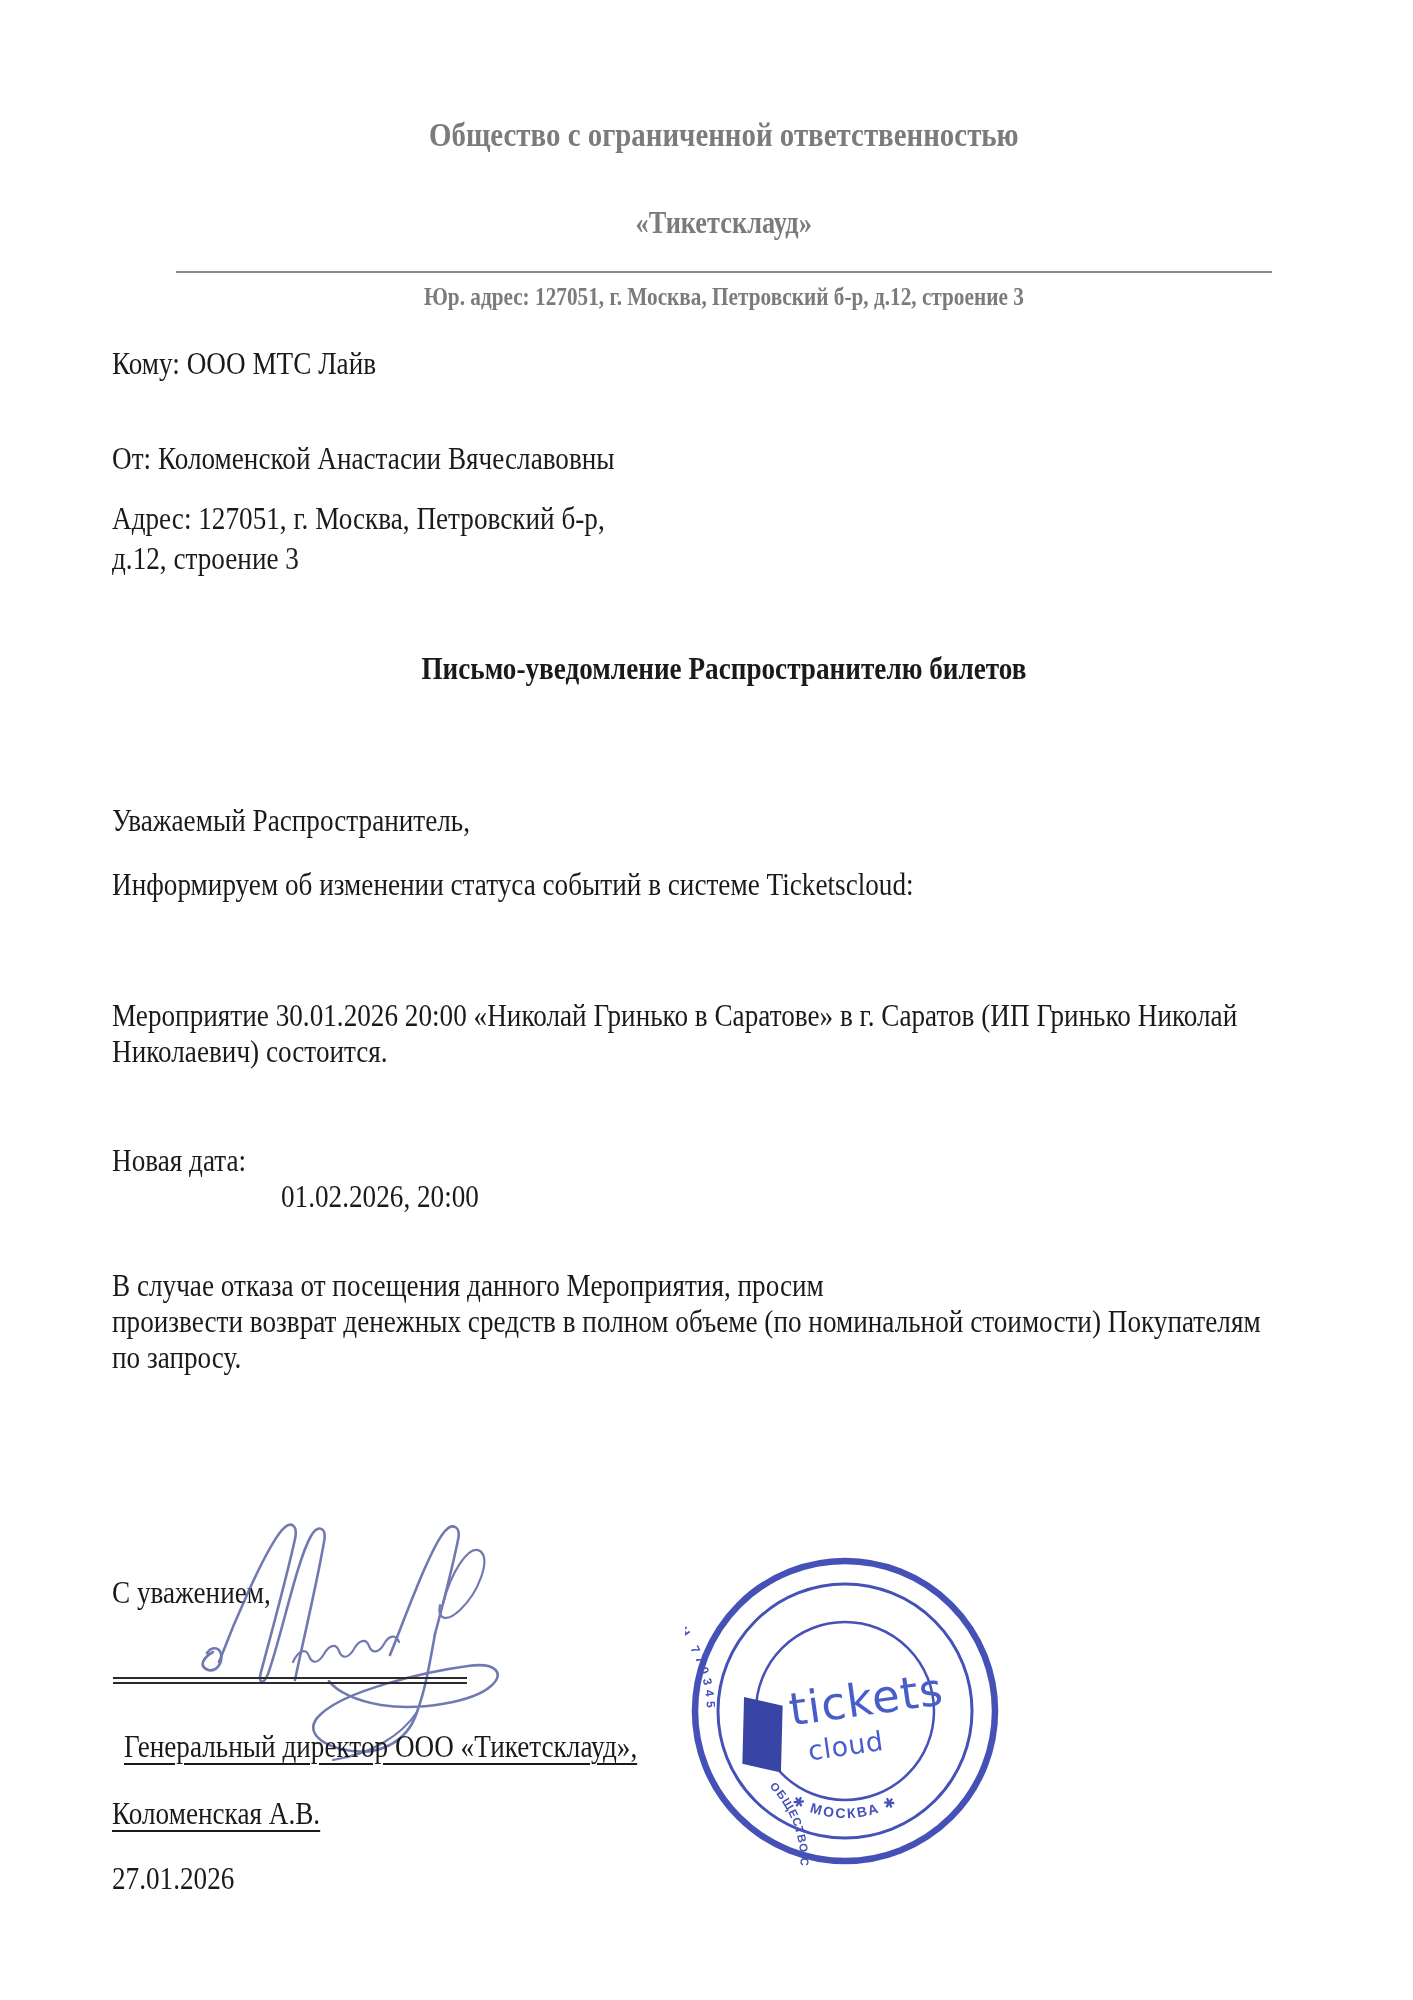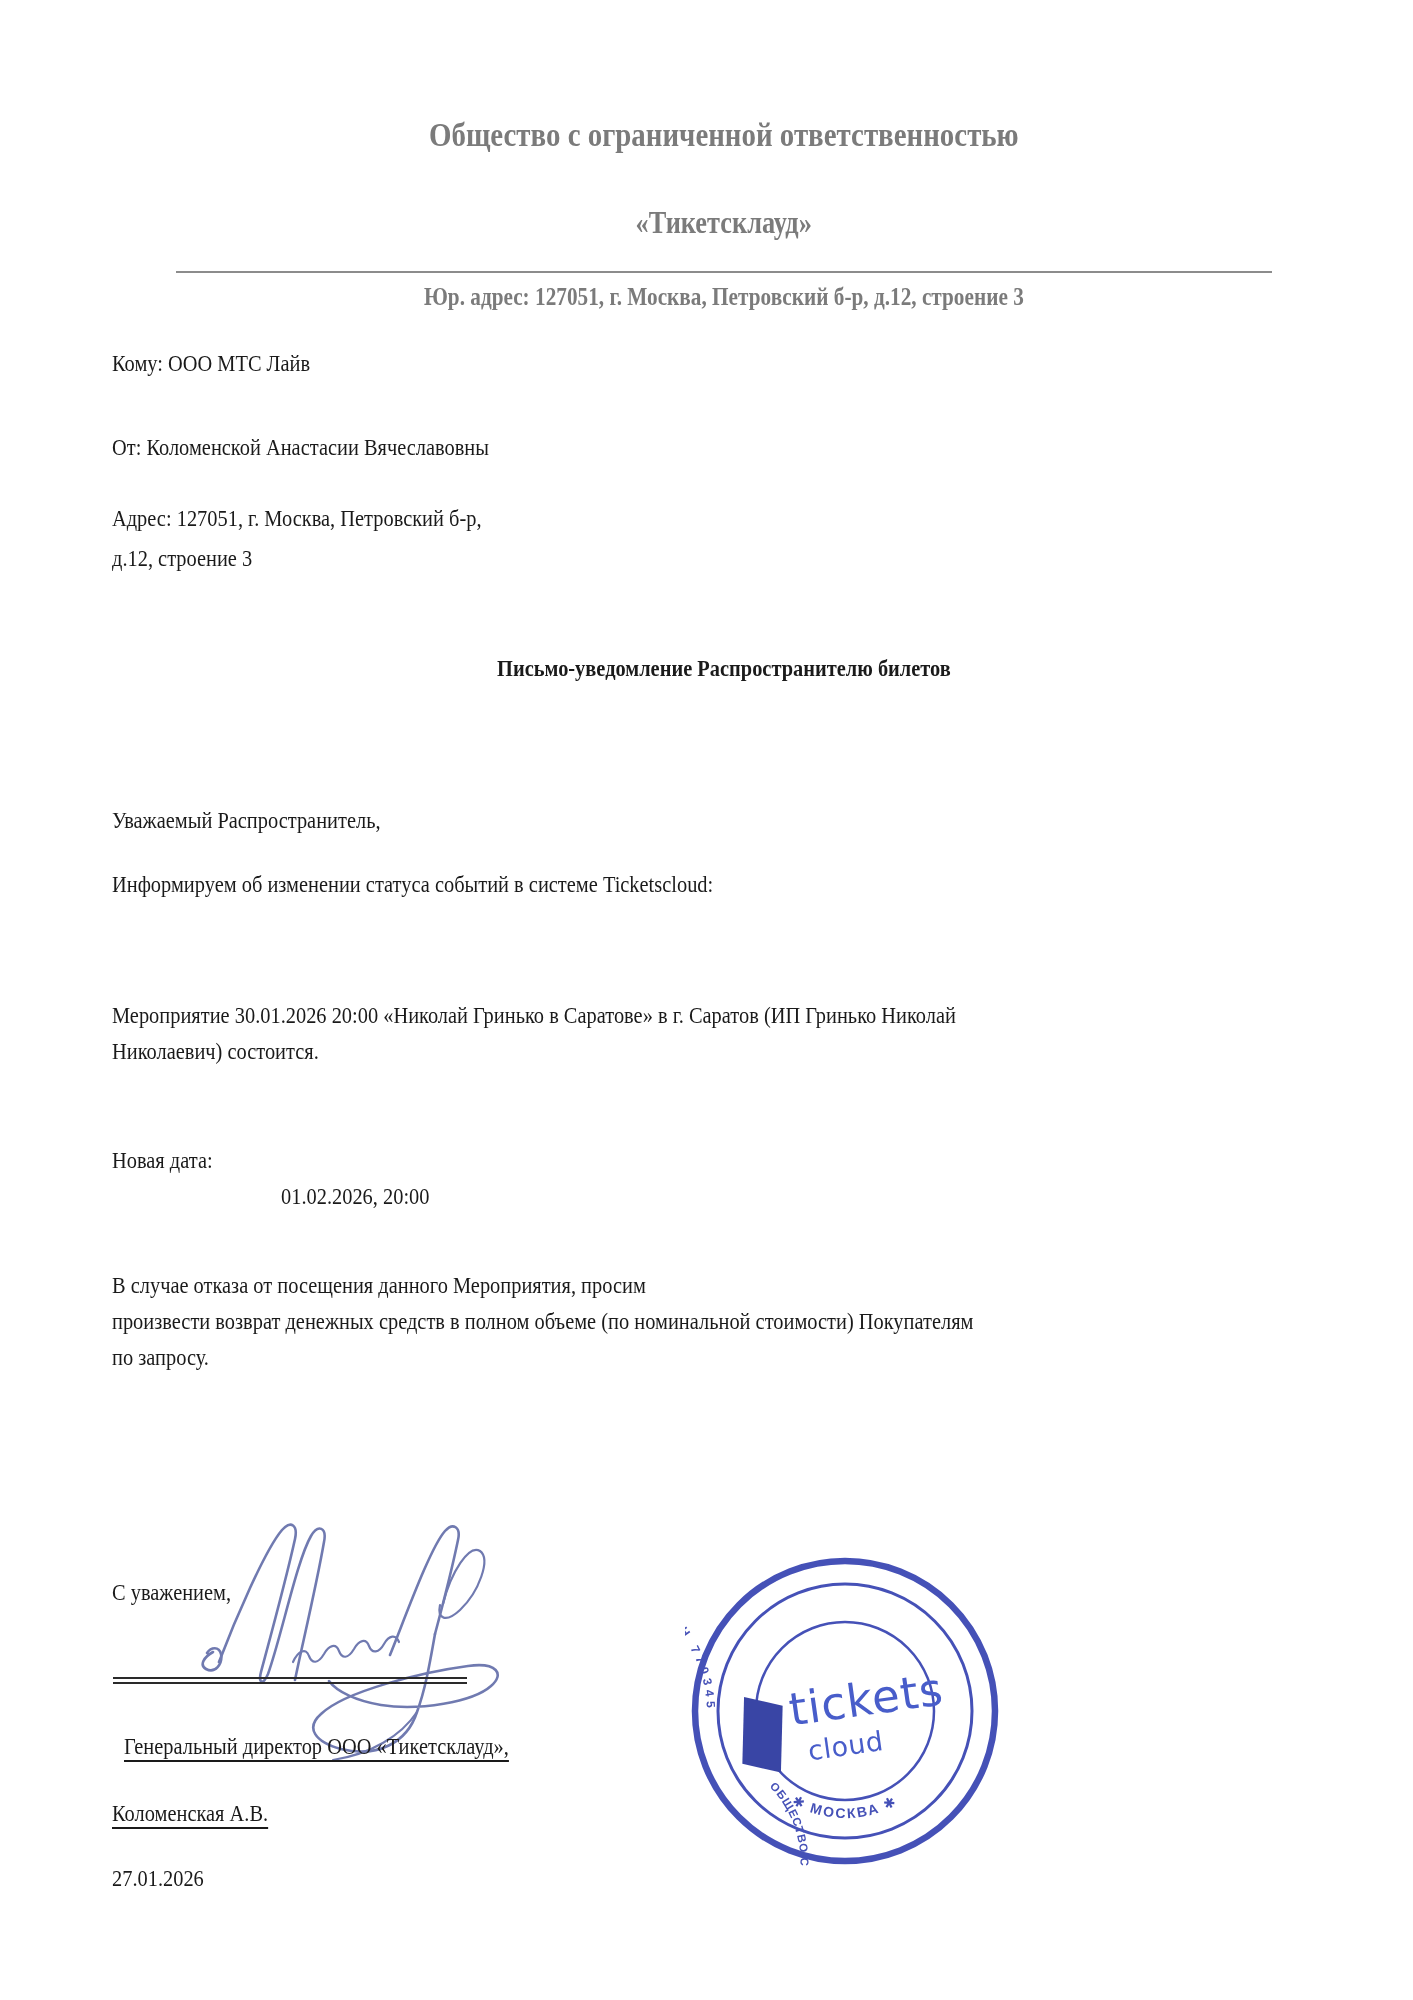--- a/index.html
+++ b/index.html
@@ -3,21 +3,21 @@
 <meta charset="utf-8">
 <style>
   html,body{margin:0;padding:0;}
   body{
     width:1413px;height:2000px;position:relative;overflow:hidden;
     background:#ffffff;
     font-family:"Liberation Serif","DejaVu Serif",serif;
     color:#1a1a1a;
   }
   .page{position:absolute;inset:0;}
-  .line{position:absolute;white-space:nowrap;font-size:24px;line-height:40px;}
+  .line{position:absolute;white-space:nowrap;font-size:32px;line-height:40px;}
   
   .cn{display:inline-block;transform:scaleX(.85);transform-origin:0 50%;white-space:nowrap;}
   .cnc{display:inline-block;transform:scaleX(.85);transform-origin:50% 50%;white-space:nowrap;}
   .centerband{left:176px;width:1096px;text-align:center;}
   .gray{color:#7b7b7b;font-weight:bold;}
   .b{font-weight:bold;}
   .divider{position:absolute;left:176px;top:271px;width:1096px;height:0;border-top:2px solid #8c8c8c;}
   .u{text-decoration:underline;text-decoration-thickness:2px;text-underline-offset:6px;}
   .sigline{position:absolute;left:113px;top:1677px;width:354px;height:3px;
            border-top:2px solid #2a2a2a;border-bottom:2px solid #2a2a2a;}
@@ -38,21 +38,21 @@
     <span class="cnc">Общество с ограниченной ответственностью</span>
   </div>
   <div class="divider"></div>
   <div class="line centerband gray" style="top:277px;font-size:25px;">
     <span class="cnc">Юр. адрес: 127051, г. Москва, Петровский б-р, д.12, строение 3</span>
   </div>
 
   <div class="line" style="left:112px;top:343px;">
     <span class="cn">Кому: ООО МТС Лайв</span>
   </div>
-  <div class="line" style="left:112px;top:427px;">
+  <div class="line" style="left:112px;top:438px;">
     <span class="cn">От: Коломенской Анастасии Вячеславовны</span>
   </div>
   <div class="line" style="left:112px;top:498px;">
     <span class="cn">Адрес: 127051, г. Москва, Петровский б-р,</span>
   </div>
   <div class="line" style="left:112px;top:538px;">
     <span class="cn">д.12, строение 3</span>
   </div>
 
   <div class="line centerband b" style="top:648px;">

